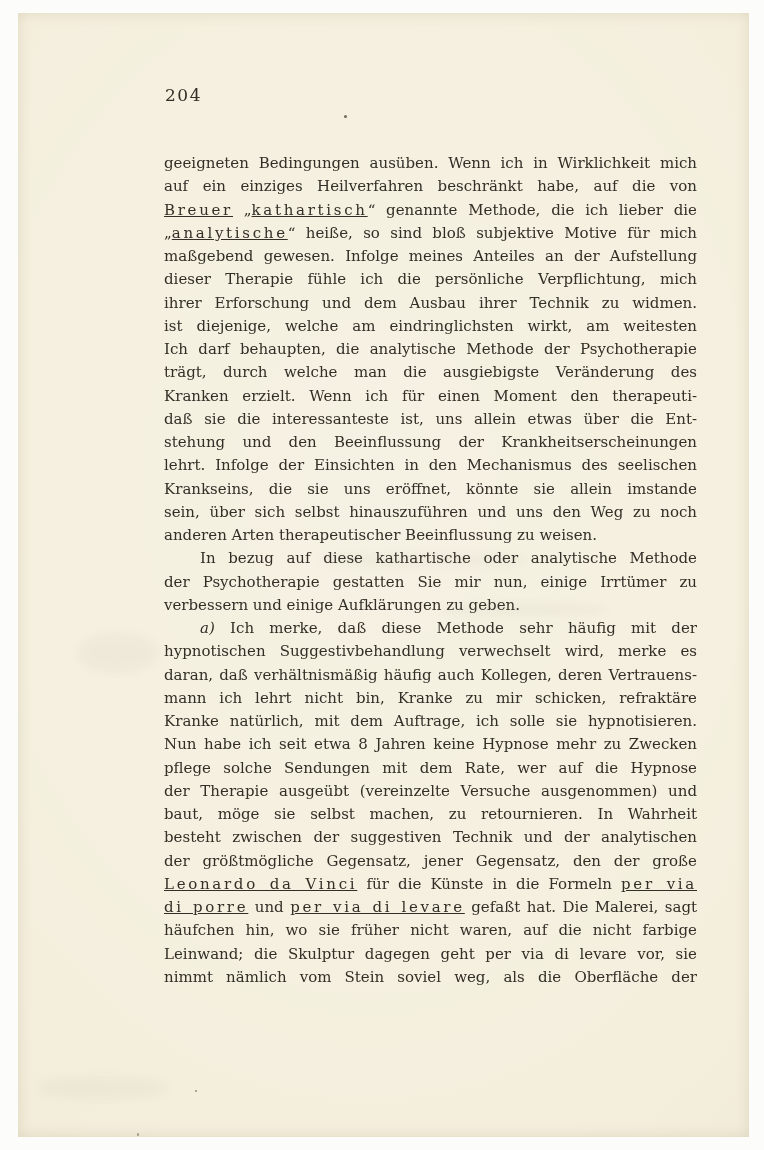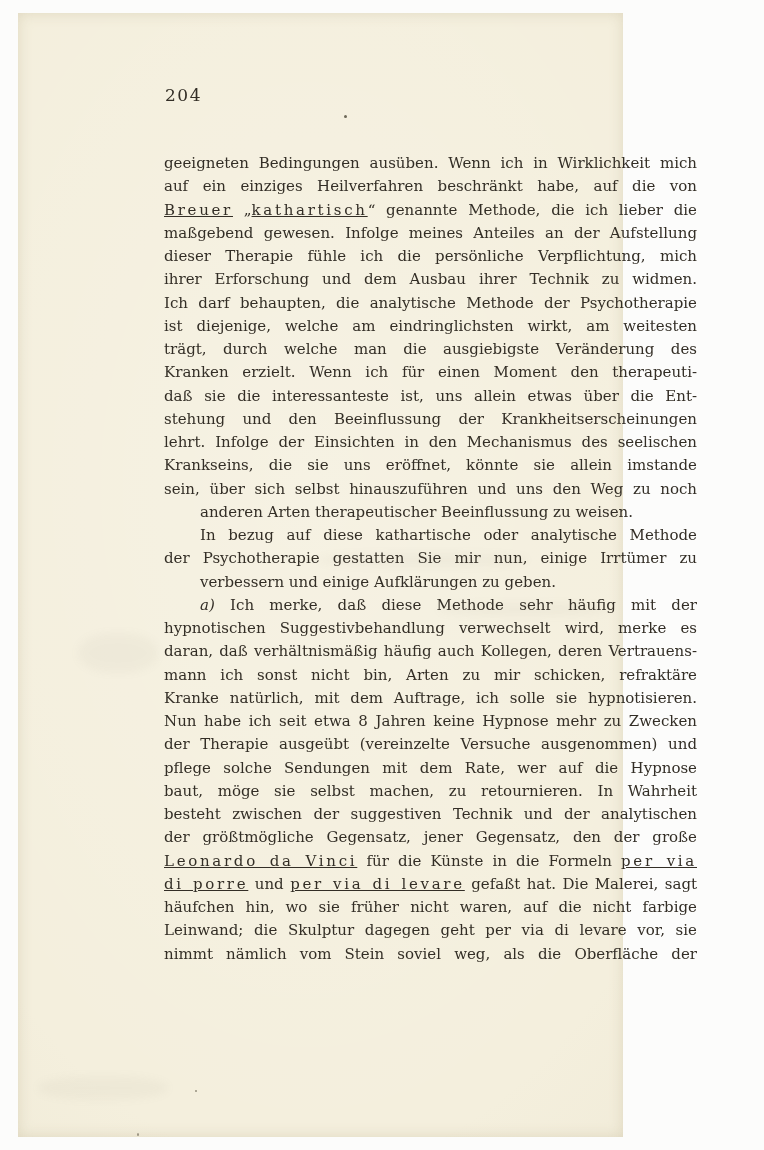--- a/index.html
+++ b/index.html
@@ -15,21 +15,21 @@
     overflow: hidden;
   }
   .scan {
     position: relative;
     width: 764px; height: 1150px;
     background: var(--scan-bg);
   }
   .page {
     position: absolute;
     left: 18px; top: 13px;
-    width: 605px; height: 1124px;
+    width: 731px; height: 1124px;
     background:
       radial-gradient(130% 110% at 48% 42%, rgba(255,255,255,0.18) 0%, rgba(255,255,255,0) 55%, rgba(199,188,156,0.22) 100%),
       var(--paper);
     box-shadow: inset 0 0 14px rgba(176,163,127,0.30);
     color: var(--ink);
   }
   .pagenum {
     position: absolute;
     left: 147px; top: 72px;
     font-size: 17px;
@@ -47,21 +47,20 @@
   }
   .line {
     height: 23.25px;
     overflow: visible;
     text-align: justify;
     text-align-last: justify;
     white-space: normal;
   }
   .line.end {
     text-align-last: left;
-    margin-left: 36px;
   }
   .line.indent {
     text-indent: 36px;
   }
   .sp { letter-spacing: 0.18em; text-decoration: underline; }
   .it { font-style: italic; }
   
   .smudge {
     position: absolute;
     background: #8d8674;
@@ -83,44 +82,45 @@
 
 <div class="scan">
   <div class="page">
 
     <div class="pagenum">204</div>
 
     <div class="textblock">
         <div class="line"><span>geeigneten Bedingungen ausüben. Wenn ich in Wirklichkeit mich</span></div>
         <div class="line"><span>auf ein einziges Heilverfahren beschränkt habe, auf die von</span></div>
         <div class="line"><span class="sp">Breuer</span><span> „</span><span class="sp">kathartisch</span><span>“ genannte Methode, die ich lieber die</span></div>
+        <div class="line"><span>„</span><span class="sp">analytische</span><span>“ heiße, so sind bloß subjektive Motive für mich</span></div>
         <div class="line"><span>maßgebend gewesen. Infolge meines Anteiles an der Aufstellung</span></div>
         <div class="line"><span>dieser Therapie fühle ich die persönliche Verpflichtung, mich</span></div>
         <div class="line"><span>ihrer Erforschung und dem Ausbau ihrer Technik zu widmen.</span></div>
+        <div class="line"><span>ist diejenige, welche am eindringlichsten wirkt, am weitesten</span></div>
         <div class="line"><span>Ich darf behaupten, die analytische Methode der Psychotherapie</span></div>
-        <div class="line"><span>ist diejenige, welche am eindringlichsten wirkt, am weitesten</span></div>
         <div class="line"><span>trägt, durch welche man die ausgiebigste Veränderung des</span></div>
         <div class="line"><span>Kranken erzielt. Wenn ich für einen Moment den therapeuti-</span></div>
         <div class="line"><span>daß sie die interessanteste ist, uns allein etwas über die Ent-</span></div>
         <div class="line"><span>stehung und den Beeinflussung der Krankheitserscheinungen</span></div>
         <div class="line"><span>lehrt. Infolge der Einsichten in den Mechanismus des seelischen</span></div>
         <div class="line"><span>Krankseins, die sie uns eröffnet, könnte sie allein imstande</span></div>
         <div class="line"><span>sein, über sich selbst hinauszuführen und uns den Weg zu noch</span></div>
         <div class="line end"><span>anderen Arten therapeutischer Beeinflussung zu weisen.</span></div>
         <div class="line indent"><span>In bezug auf diese kathartische oder analytische Methode</span></div>
         <div class="line"><span>der Psychotherapie gestatten Sie mir nun, einige Irrtümer zu</span></div>
         <div class="line end"><span>verbessern und einige Aufklärungen zu geben.</span></div>
         <div class="line indent"><span class="it">a)</span><span> Ich merke, daß diese Methode sehr häufig mit der</span></div>
         <div class="line"><span>hypnotischen Suggestivbehandlung verwechselt wird, merke es</span></div>
         <div class="line"><span>daran, daß verhältnismäßig häufig auch Kollegen, deren Vertrauens-</span></div>
-        <div class="line"><span>mann ich sonst nicht bin, Arten zu mir schicken, refraktäre</span></div>
+        <div class="line"><span>mann ich lehrt nicht bin, Kranke zu mir schicken, refraktäre</span></div>
         <div class="line"><span>Kranke natürlich, mit dem Auftrage, ich solle sie hypnotisieren.</span></div>
         <div class="line"><span>Nun habe ich seit etwa 8 Jahren keine Hypnose mehr zu Zwecken</span></div>
+        <div class="line"><span>pflege solche Sendungen mit dem Rate, wer auf die Hypnose</span></div>
         <div class="line"><span>der Therapie ausgeübt (vereinzelte Versuche ausgenommen) und</span></div>
-        <div class="line"><span>pflege solche Sendungen mit dem Rate, wer auf die Hypnose</span></div>
         <div class="line"><span>baut, möge sie selbst machen, zu retournieren. In Wahrheit</span></div>
         <div class="line"><span>besteht zwischen der suggestiven Technik und der analytischen</span></div>
         <div class="line"><span>der größtmögliche Gegensatz, jener Gegensatz, den der große</span></div>
         <div class="line"><span class="sp">Leonardo da Vinci</span><span> für die Künste in die Formeln </span><span class="sp">per via</span></div>
         <div class="line"><span class="sp">di porre</span><span> und </span><span class="sp">per via di levare</span><span> gefaßt hat. Die Malerei, sagt</span></div>
         <div class="line"><span>häufchen hin, wo sie früher nicht waren, auf die nicht farbige</span></div>
         <div class="line"><span>Leinwand; die Skulptur dagegen geht per via di levare vor, sie</span></div>
         <div class="line"><span>nimmt nämlich vom Stein soviel weg, als die Oberfläche der</span></div>
       </div>
 

